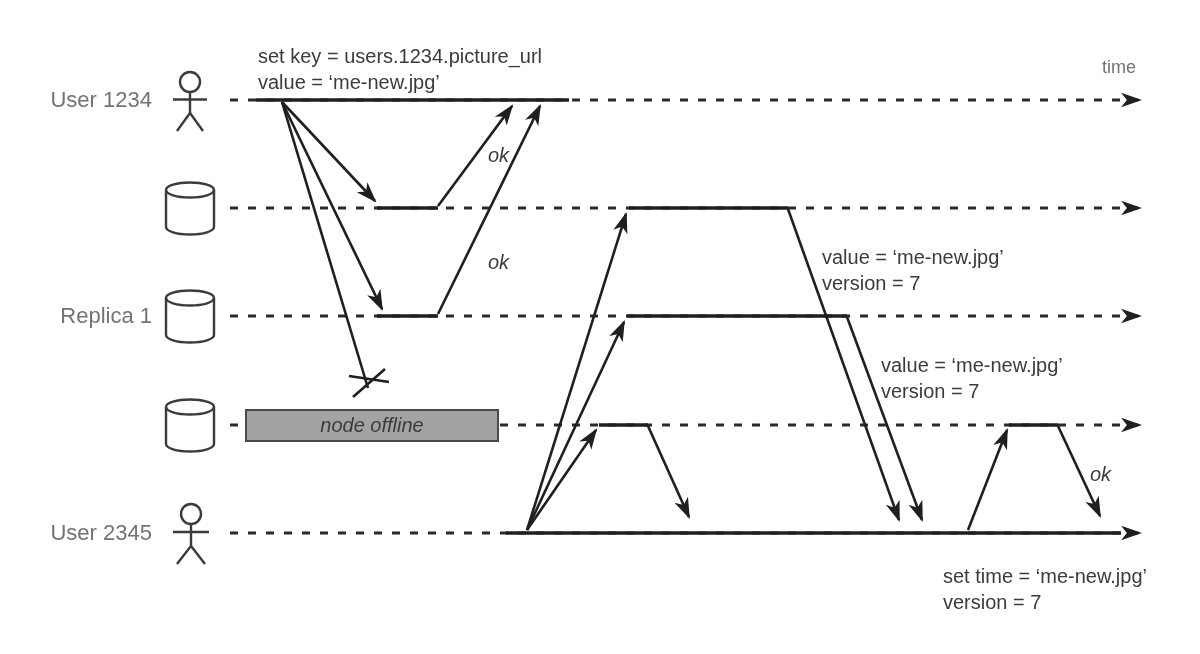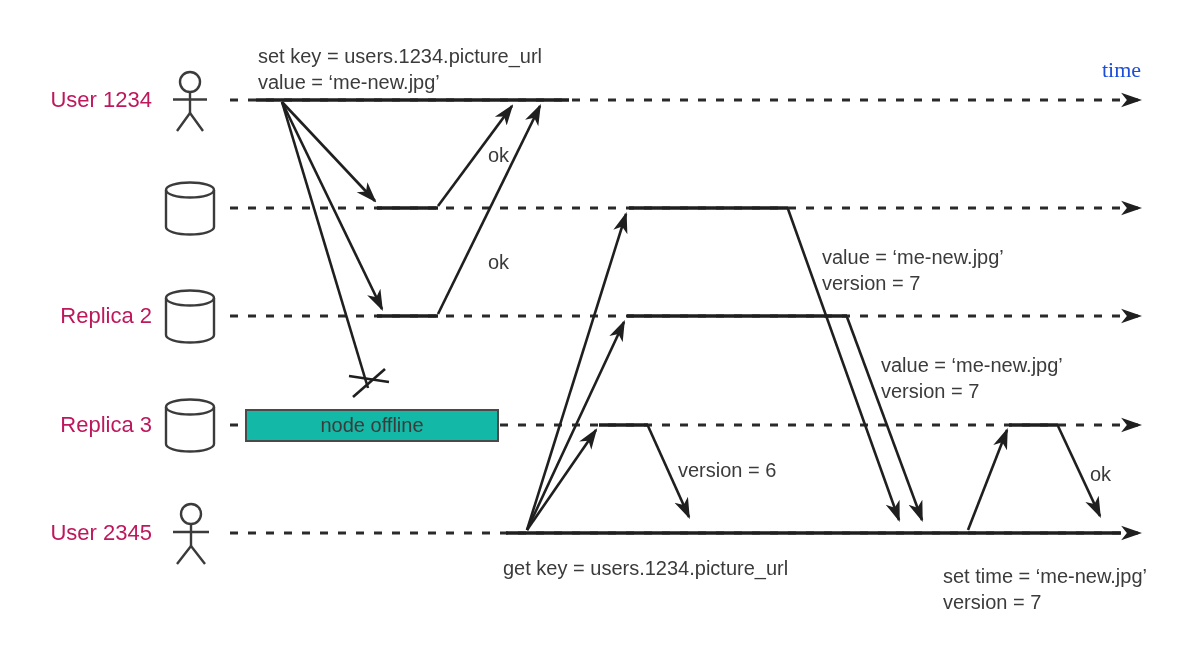--- a/index.html
+++ b/index.html
@@ -3,33 +3,33 @@
 <meta charset="utf-8">
 <style>
   html,body{margin:0;padding:0;background:#ffffff;}
   .canvas{
     position:relative;width:1200px;height:654px;background:#ffffff;
     font-family:"Liberation Sans", sans-serif;overflow:hidden;
   }
   .canvas svg{position:absolute;left:0;top:0;}
   .actor{
     position:absolute;left:20px;width:132px;text-align:right;
-    font-size:22px;color:#be185d;white-space:nowrap;
+    font-size:22px;color:#737373;white-space:nowrap;
   }
   .ann{
     position:absolute;font-size:20px;color:#3b3b3b;line-height:25px;white-space:nowrap;
   }
   .ann.two{line-height:26px;margin-top:7px;}
-  .time-label{position:absolute;font-size:22px;color:#1d4ed8;font-family:Liberation Serif, serif;}
-  .ok{position:absolute;font-size:20px;color:#3b3b3b;}
+  .time-label{position:absolute;font-size:18px;color:#737373;}
+  .ok{position:absolute;font-size:20px;color:#3b3b3b;font-style:italic;}
   .node-offline-box{
     position:absolute;left:245px;top:409px;width:250px;height:29px;
-    background:#14b8a6;border:2px solid #4a4a4a;
+    background:#a3a3a3;border:2px solid #4a4a4a;
     display:flex;align-items:center;justify-content:center;
-    font-size:20px;color:#3b3b3b;
+    font-size:20px;color:#3b3b3b;font-style:italic;
   }
 </style>
 </head>
 <body>
 
 <div class="canvas">
 
   <svg width="1200" height="654" viewBox="0 0 1200 654">
     <defs>
       <marker id="arr" viewBox="0 0 20 16" refX="18" refY="8" markerWidth="21" markerHeight="17" markerUnits="userSpaceOnUse" orient="auto-start-reverse">
@@ -108,22 +108,21 @@
       <ellipse cx="190" cy="298" rx="24" ry="7.5"></ellipse>
       <path d="M166,298 V335 A24,7.5 0 0 0 214,335 V298"></path>
     </g>
     <g stroke="#3b3b3b" stroke-width="2.4" fill="none">
       <ellipse cx="190" cy="407" rx="24" ry="7.5"></ellipse>
       <path d="M166,407 V444 A24,7.5 0 0 0 214,444 V407"></path>
     </g>
   </svg>
 
   <div class="actor" style="top:87px">User 1234</div>
-  <div class="actor" style="top:303px">Replica 2</div>
-  <div class="actor" style="top:412px">Replica 3</div>
+  <div class="actor" style="top:303px">Replica 1</div>
   <div class="actor" style="top:520px">User 2345</div>
 
   <div class="time-label" style="left:1102px;top:57px">time</div>
 
   <div class="ann two" style="left:258px;top:36px">
     <div>set key = users.1234.picture_url</div>
     <div>value = ‘me-new.jpg’</div>
   </div>
 
   <div class="ok" style="left:488px;top:144px">ok</div>
@@ -136,22 +135,20 @@
 
   <div class="ann two" style="left:822px;top:237px">
     <div>value = ‘me-new.jpg’</div>
     <div>version = 7</div>
   </div>
   <div class="ann two" style="left:881px;top:345px">
     <div>value = ‘me-new.jpg’</div>
     <div>version = 7</div>
   </div>
   <div class="ann two" style="left:678px;top:450px">
-    <div>version = 6</div>
   </div>
 
-  <div class="ann" style="left:503px;top:556px">get key = users.1234.picture_url</div>
   <div class="ann two" style="left:943px;top:556px">
     <div>set time = ‘me-new.jpg’</div>
     <div>version = 7</div>
   </div>
 
 </div>
 
 </body></html>

